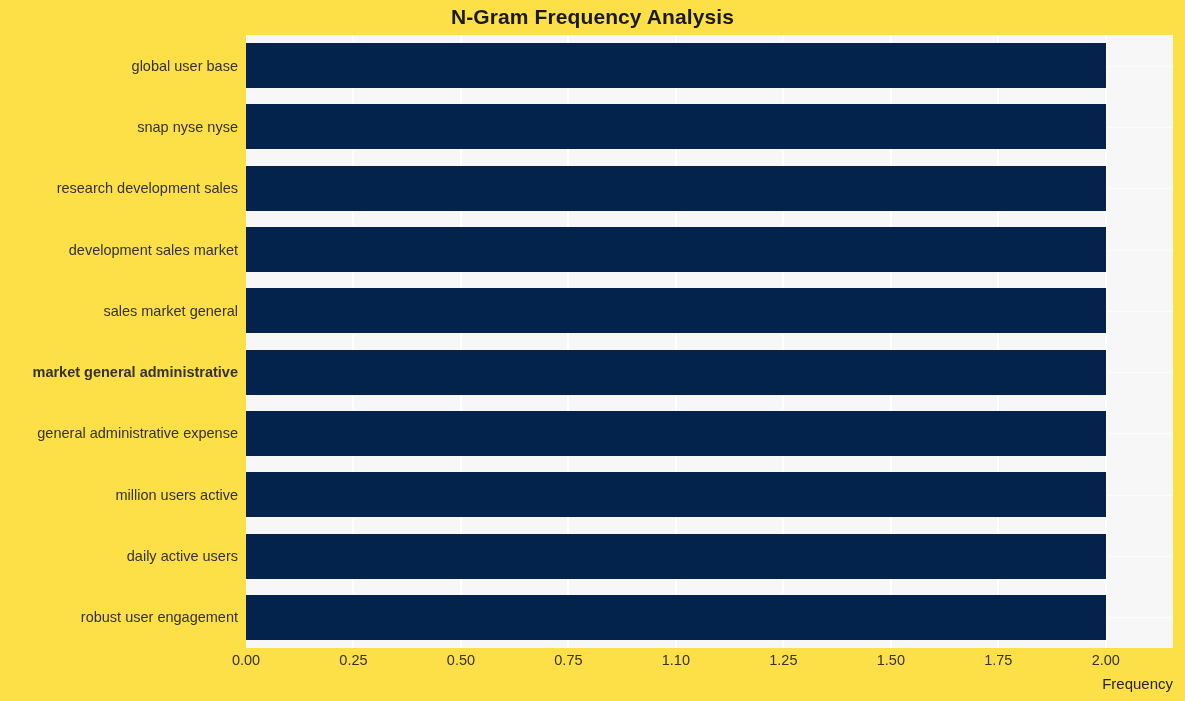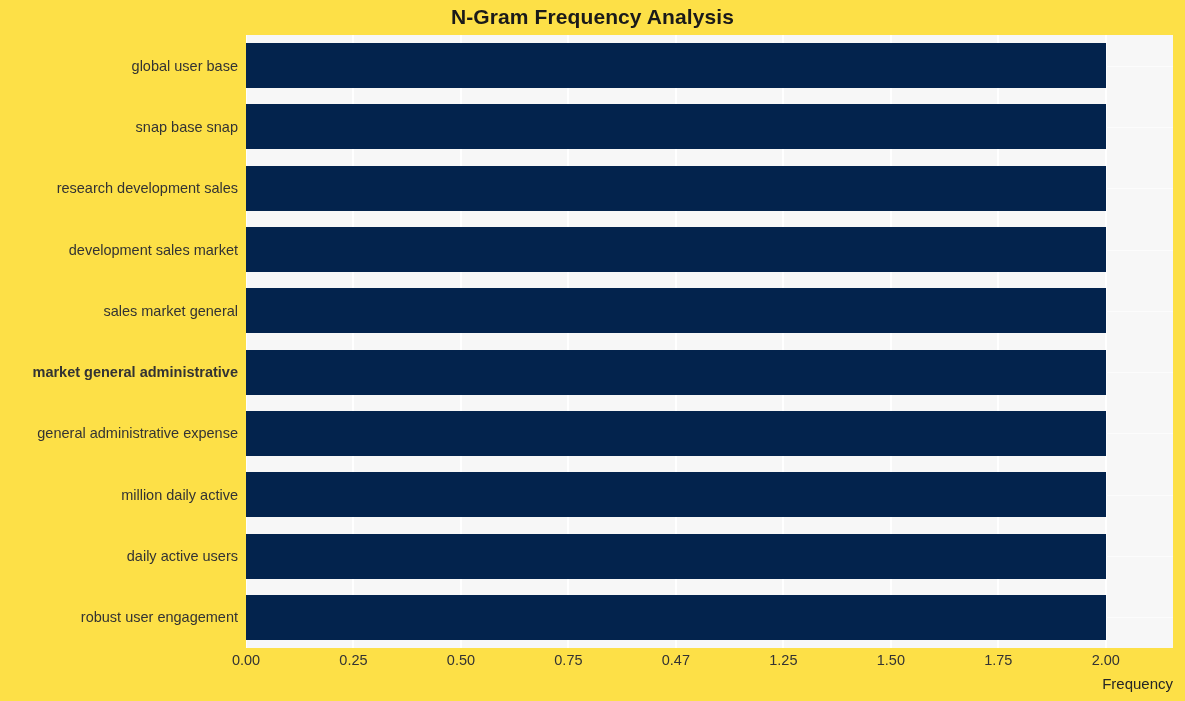--- a/index.html
+++ b/index.html
@@ -159,37 +159,37 @@
         <div class="bar" title="market general administrative: 2" style="width: 859.806px; height: 45px; top: 315px; background: rgb(3, 35, 77);"></div>
         <div class="bar" title="general administrative expense: 2" style="width: 859.806px; height: 45px; top: 376px; background: rgb(3, 35, 77);"></div>
         <div class="bar" title="million daily active: 2" style="width: 859.806px; height: 45px; top: 437px; background: rgb(3, 35, 77);"></div>
         <div class="bar" title="daily active users: 2" style="width: 859.806px; height: 45px; top: 499px; background: rgb(3, 35, 77);"></div>
         <div class="bar" title="robust user engagement: 2" style="width: 859.806px; height: 45px; top: 560px; background: rgb(3, 35, 77);"></div>
       </div>
   </div>
 
   <div class="ylabels" id="ylabels">
       <div class="ytick-label" style="top: 24px;">global user base</div>
-      <div class="ytick-label" style="top: 85px;">snap base snap</div>
+      <div class="ytick-label" style="top: 85px;">snap nyse nyse</div>
       <div class="ytick-label" style="top: 146px;">research development sales</div>
       <div class="ytick-label" style="top: 208px;">development sales market</div>
       <div class="ytick-label" style="top: 269px;">sales market general</div>
       <div class="ytick-label" style="top: 330px; font-weight: bold;">market general administrative</div>
       <div class="ytick-label" style="top: 391px;">general administrative expense</div>
-      <div class="ytick-label" style="top: 453px;">million daily active</div>
+      <div class="ytick-label" style="top: 453px;">million users active</div>
       <div class="ytick-label" style="top: 575px;">robust user engagement</div>
       <div class="ytick-label" style="top: 514px;">daily active users</div>
     </div>
 
   <div class="xlabels" id="xlabels">
       <div class="xtick-label" style="left: 246px; text-align: right;">0.00</div>
       <div class="xtick-label" style="left: 353.476px;">0.25</div>
       <div class="xtick-label" style="left: 460.952px;">0.50</div>
       <div class="xtick-label" style="left: 568.427px;">0.75</div>
-      <div class="xtick-label" style="left: 675.903px;">0.47</div>
+      <div class="xtick-label" style="left: 675.903px;">1.10</div>
       <div class="xtick-label" style="left: 783.379px;">1.25</div>
       <div class="xtick-label" style="left: 890.855px;">1.50</div>
       <div class="xtick-label" style="left: 998.33px;">1.75</div>
       <div class="xtick-label" style="left: 1105.81px;">2.00</div>
     </div>
 
   <div class="xaxis-title">Frequency</div>
 
 </div>
 

